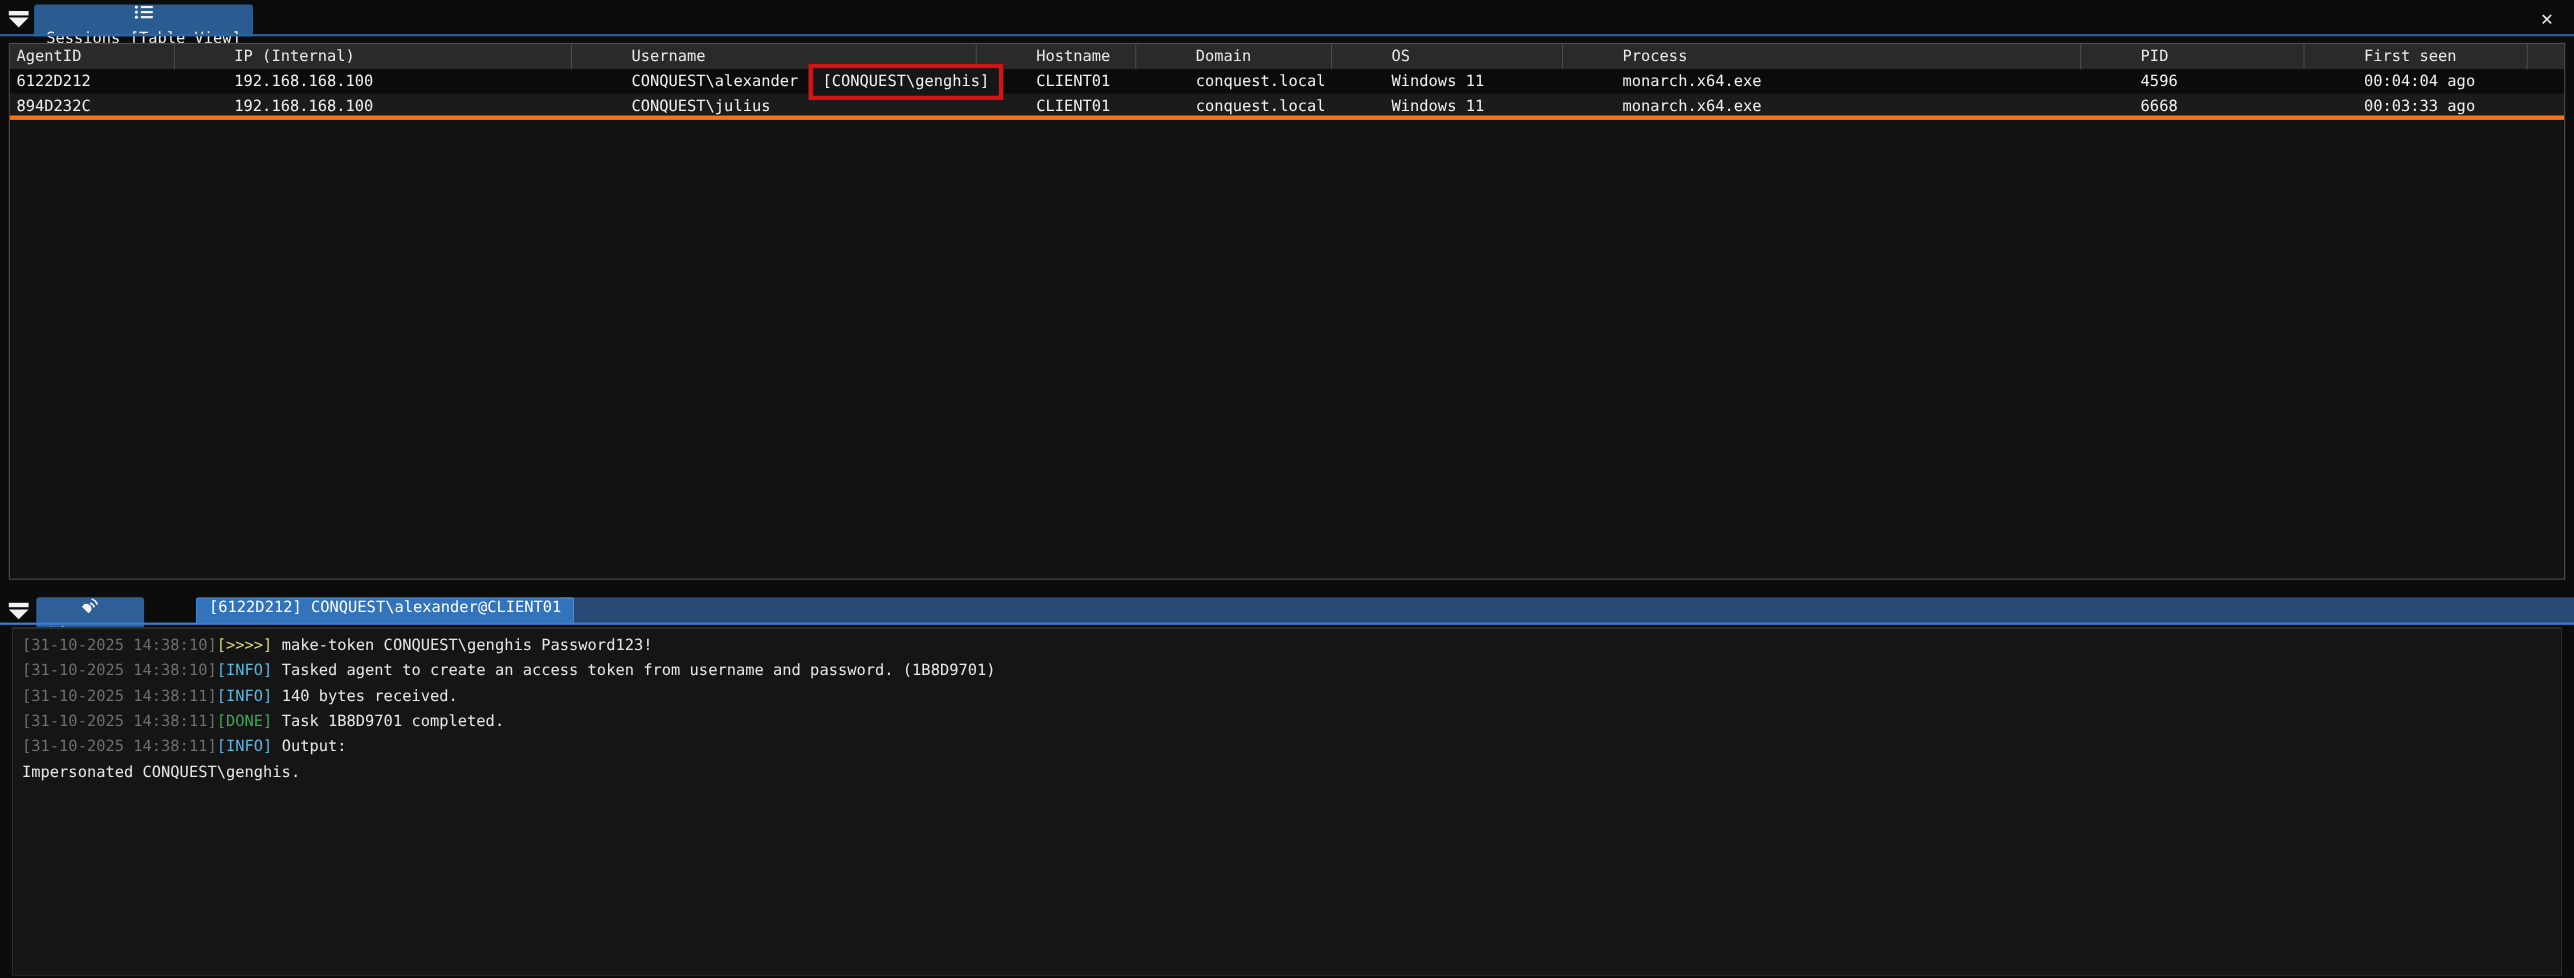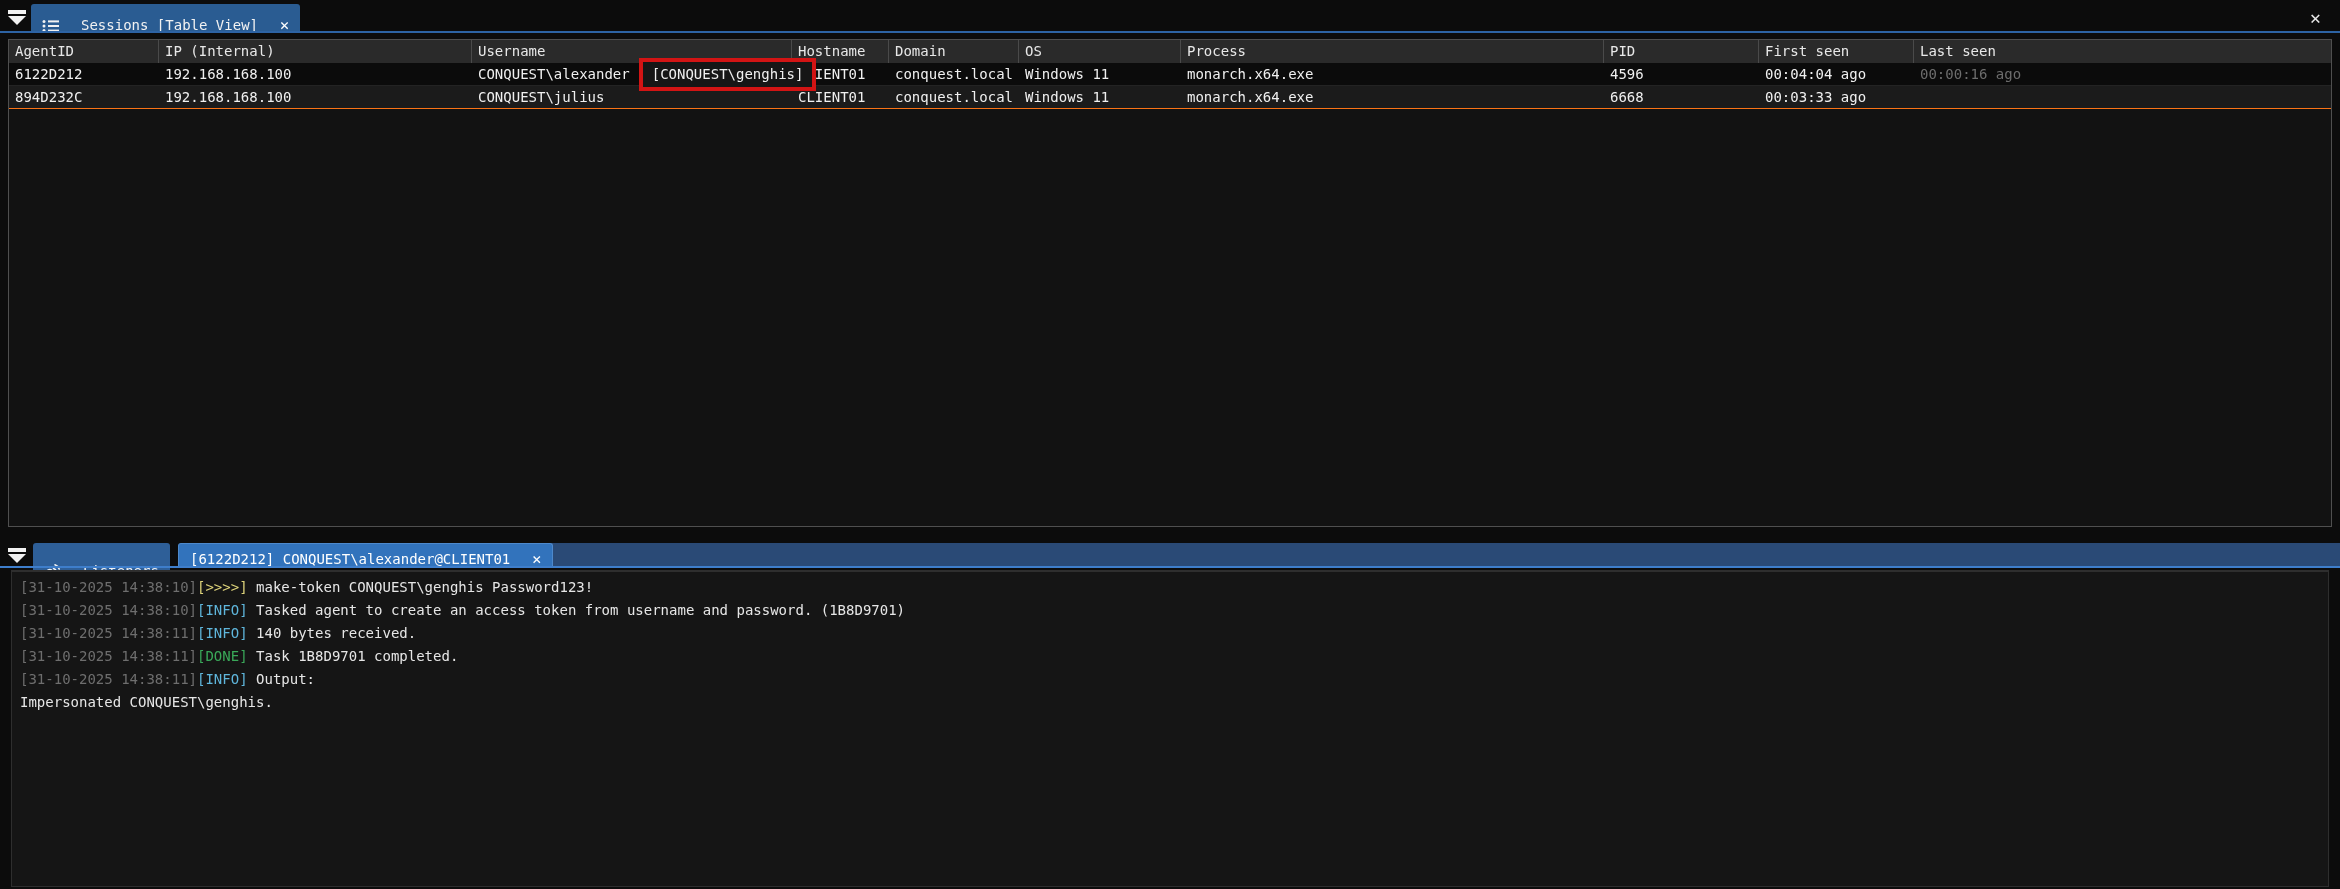--- a/index.html
+++ b/index.html
@@ -10,43 +10,43 @@
   
   #top-tabbar { left:0; top:0; width:2340px; height:33px; background:#0c0c0c; }
   #top-underline { left:0; top:31px; width:2340px; height:2px; background:#2d63a4; }
   .menu-btn { width:26px; height:24px; display:flex; flex-direction:column;
               align-items:center; justify-content:center; cursor:pointer; }
   .menu-bar { width:18px; height:4px; background:#f2f2f2; }
   .menu-tri { width:0; height:0; border-left:9px solid transparent;
               border-right:9px solid transparent; border-top:9px solid #f2f2f2; margin-top:2px; }
   #top-menu { left:4px; top:5px; }
 
-  .tab { display:flex; align-items:flex-end; gap:22px; padding:0 11px;
-         border-radius:3px 3px 0 0; cursor:pointer; color:#f2f2f2; font-size:14px; }
+  .tab { display:flex; align-items:center; gap:9px; padding:0 11px;
+         border-radius:3px 3px 0 0; cursor:pointer; color:#f2f2f2; font-size:14px;flex-direction:column; }
   #tab-sessions { left:31px; top:4px; height:29px; background:#2a5c92; }
   #tab-listeners { left:33px; top:543px; height:36px; background:#2e5f98; }
   #tab-agent { left:178px; top:543px; height:24px; background:#3273bc;
                border:1px solid #4d89cc; border-bottom:none; color:#ffffff; }
   .close-x { font-size:15px; color:#ffffff; line-height:1; cursor:pointer; }
   #panel-close { left:2310px; top:7px; font-size:18px; color:#e8e8e8; cursor:pointer; }
 
   
   #sessions-table { left:8px; top:39px; width:2324px; height:488px;
                     background:#121212; border:1px solid #4f4f4f; }
   .tgrid { display:grid;
-           grid-template-columns:150px 313px 320px 97px 130px 162px 423px 155px 155px 1fr; }
+           grid-template-columns:150px 313px 320px 97px 130px 162px 423px 155px 155px 1fr;gap:48px; }
   #table-header { background:#2a2a2a; height:23px; }
   #table-header .hcell { color:#e8e8e8; font-size:14px; line-height:22px; padding-left:6px;
                          border-right:1px solid #4a4a4a; cursor:pointer; overflow:hidden; white-space:nowrap; }
   #table-header .hcell:last-child { border-right:none; }
   .trow { height:23px; cursor:pointer; }
   .trow .cell { color:#f0f0f0; font-size:14px; line-height:22px; padding-left:6px;
                 white-space:nowrap; overflow:visible; }
   #row-0 { background:#0b0b0b; border-bottom:1px solid #232323; }
-  #row-1 { background:#1b1b1b; border-bottom:1px solid #f97316; }
+  #row-1 { background:#1b1b1b; border-bottom:4px solid #f97316; }
   .cell.dim { color:#6d6d6d; }
   .red-box { display:inline-block; position:relative; z-index:2;
              border:4px solid #d21414; padding:1px 9px 2px 9px; margin:-7px 0 -7px 9px;
              background:#161616; }
 
   
   #bottom-menu { left:4px; top:543px; }
   #tabbar-filler { left:508px; top:543px; width:1832px; height:24px; background:#2a4a76; }
   #bottom-underline { left:0; top:566px; width:2340px; height:2px; background:#3e7ecb; }
 

